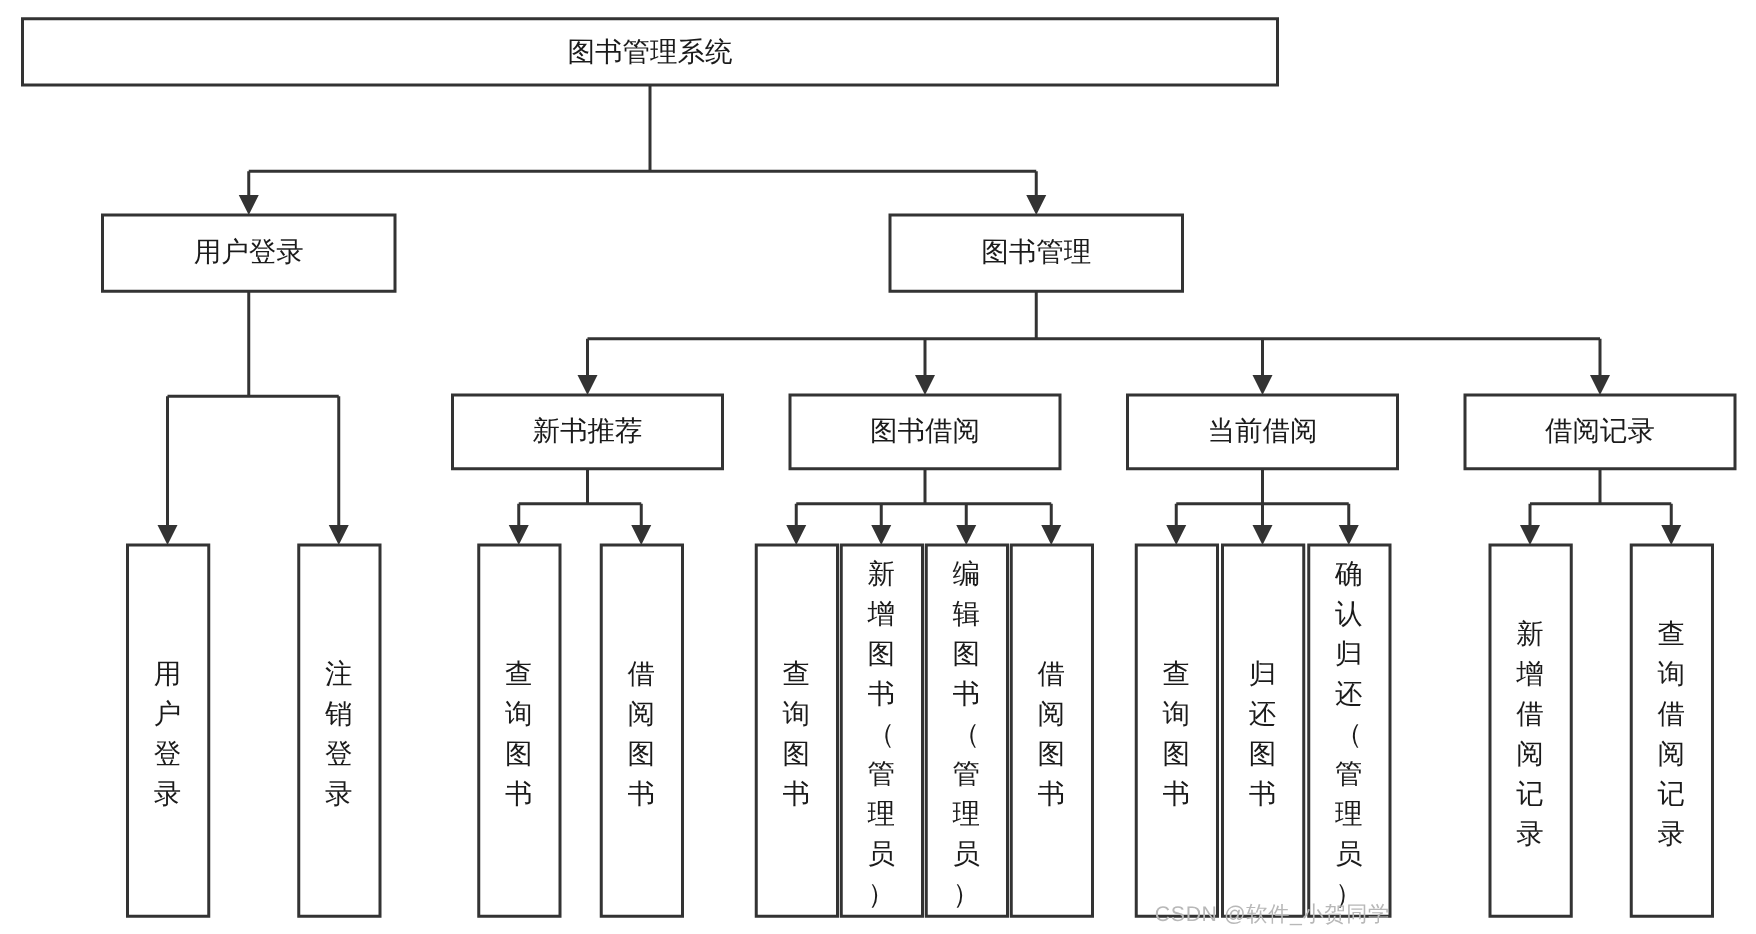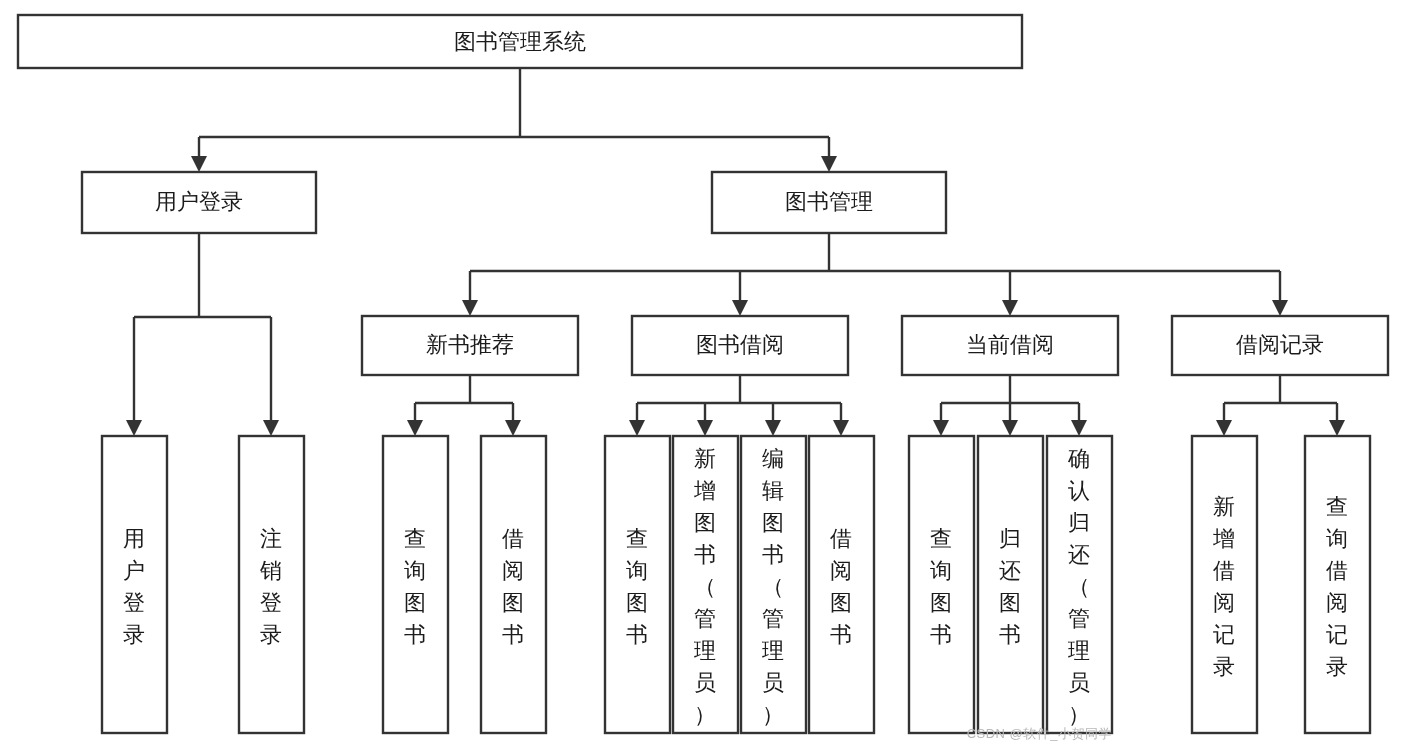--- a/index.html
+++ b/index.html
@@ -52,21 +52,21 @@
     font-family: "Liberation Sans", sans-serif;
     font-size: 22px;
     fill: #1b1b1b;
     text-anchor: middle;
   }
   .watermark {
     position: absolute;
     right: 8px;
     bottom: 4px;
     font-family: "Liberation Sans", sans-serif;
-    font-size: 13px;
+    font-size: 17px;
     color: #b8b8b8;
     letter-spacing: 0.5px;
     white-space: nowrap;
     user-select: none;
   }
 </style>
 </head>
 <body>
 
 <div id="diagram-root">

